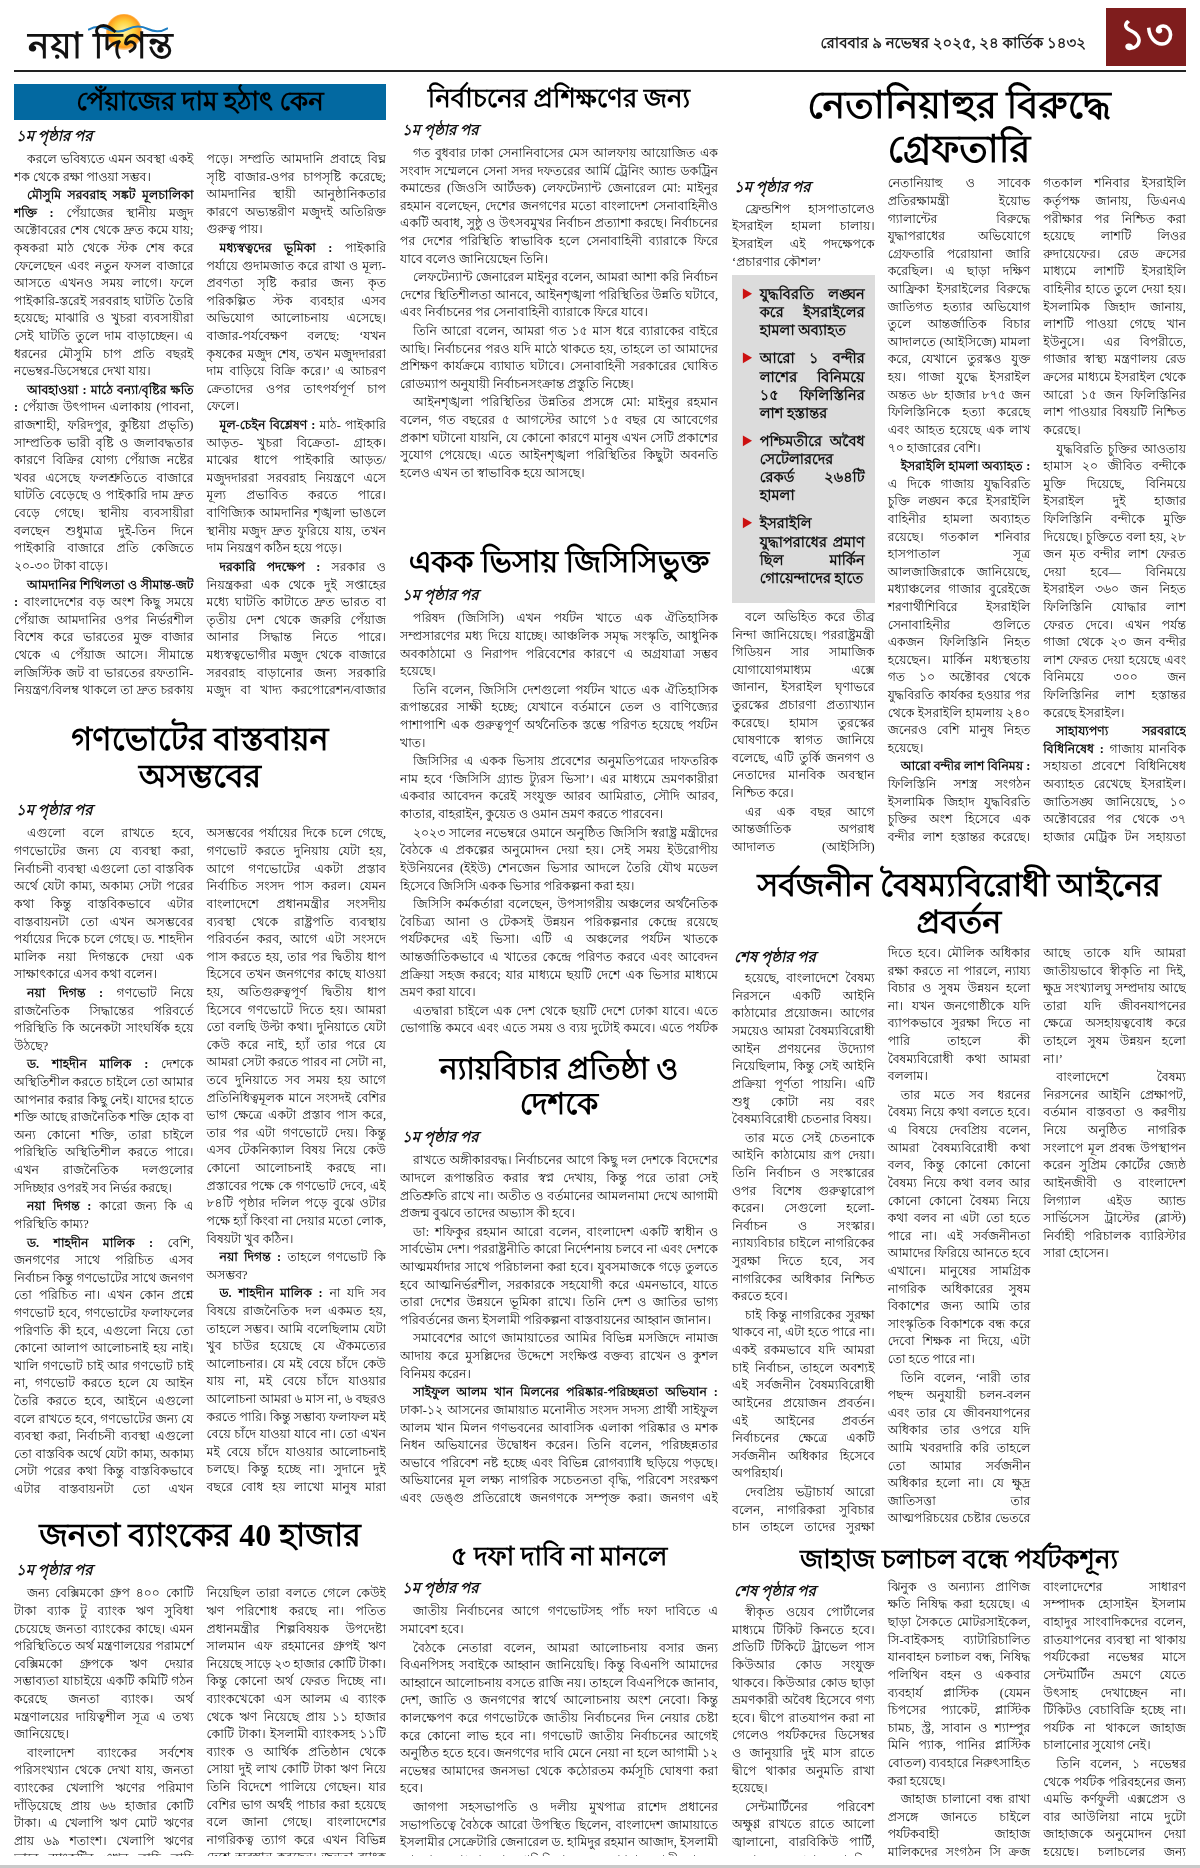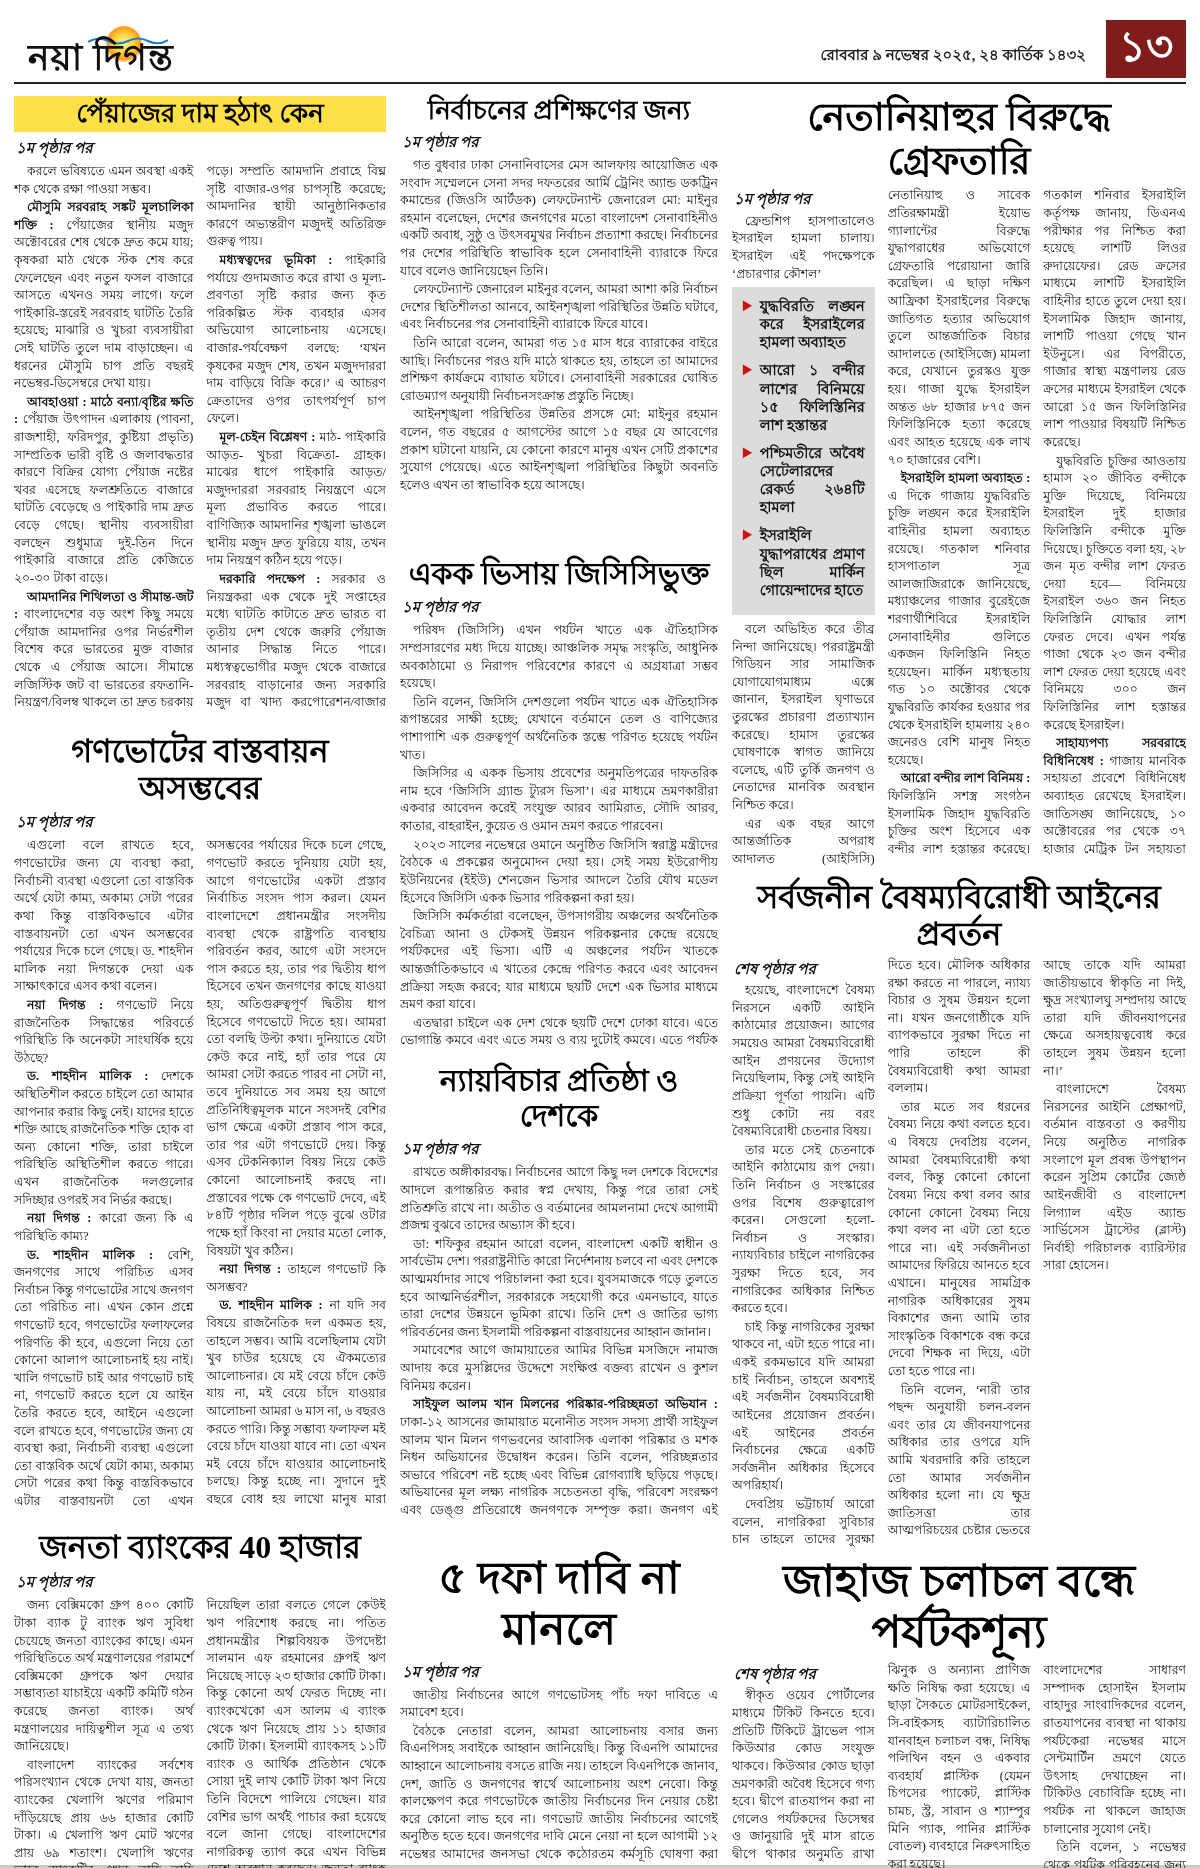--- a/index.html
+++ b/index.html
@@ -1,37 +1,37 @@
 <!DOCTYPE html>
 <html lang="bn"><head>
 <meta charset="utf-8">
 <style>
   html,body{margin:0;padding:0;background:#ffffff;}
   body{width:1200px;height:1868px;font-family:"Liberation Serif", serif;color:#111;overflow:hidden;}
-  .page{position:relative;width:1200px;height:1868px;box-sizing:border-box;padding:18px 14px 10px 14px;border-bottom:3px solid #c9c9c9;}
+  .page{position:relative;width:1200px;height:1868px;box-sizing:border-box;padding:6px 14px 10px 14px;border-bottom:3px solid #c9c9c9;}
   
   .masthead{position:relative;height:64px;border-bottom:2px solid #222;margin-bottom:8px;}
   .logo{position:absolute;left:14px;bottom:6px;font-size:36px;font-weight:bold;letter-spacing:1px;line-height:1;}
   .logo .sun{position:absolute;left:78px;top:-14px;width:36px;height:36px;border-radius:50%;
     background:radial-gradient(circle at 50% 48%, #fff3a0 0%, #ffd23e 38%, #ff9d1c 62%, #f9731600 78%);}
   .logo .wave{position:absolute;left:60px;top:-4px;width:80px;height:10px;}
   .logo .txt{position:relative;z-index:2;}
   .dateline{position:absolute;right:100px;bottom:14px;font-size:15px;font-weight:bold;color:#222;}
   .pagenum{position:absolute;right:0;top:2px;width:80px;height:58px;background:#7f1d1d;color:#fff;
     display:flex;align-items:center;justify-content:center;font-size:42px;font-weight:bold;}
   
   .cols{display:flex;gap:14px;height:1776px;overflow:hidden;}
   .region{overflow:hidden;}
   .region.left{width:372px;flex:none;}
   .region.mid{width:318px;flex:none;}
   .region.right{flex:1;}
   
   .headline{font-weight:bold;text-align:center;line-height:1.15;margin:4px 0 4px 0;color:#000;}
-  .headline.bar{background:#fde047;padding:3px 0;}
-  .h26{font-size:26px;} .h30{font-size:30px;} .h32{font-size:32px;} .h34{font-size:44px;} .h38{font-size:38px;}
+  .headline.bar{background:#0369a1;padding:3px 0;}
+  .h26{font-size:26px;} .h30{font-size:30px;} .h32{font-size:32px;} .h34{font-size:26px;} .h38{font-size:38px;}
   .cont{font-weight:bold;font-style:italic;font-size:15px;margin:2px 0 2px 2px;}
   .body{font-size:12.4px;line-height:1.42;text-align:justify;column-gap:13px;column-fill:auto;overflow:hidden;}
   .body.c1{column-count:1;} .body.c2{column-count:2;} .body.c3{column-count:3;}
   .para{margin:0 0 1px 0;text-indent:13px;}
   .para b{font-style:normal;}
   
   .bullet-box{background:#dcdcdc;padding:10px 10px 6px 10px;margin:4px 0 6px 0;break-inside:avoid;}
   .bullet-item{display:flex;gap:7px;margin:0 0 10px 0;font-weight:bold;font-size:14.5px;line-height:1.25;}
   .tri{color:#cc1111;font-size:12px;line-height:1.5;flex:none;}
 </style>

